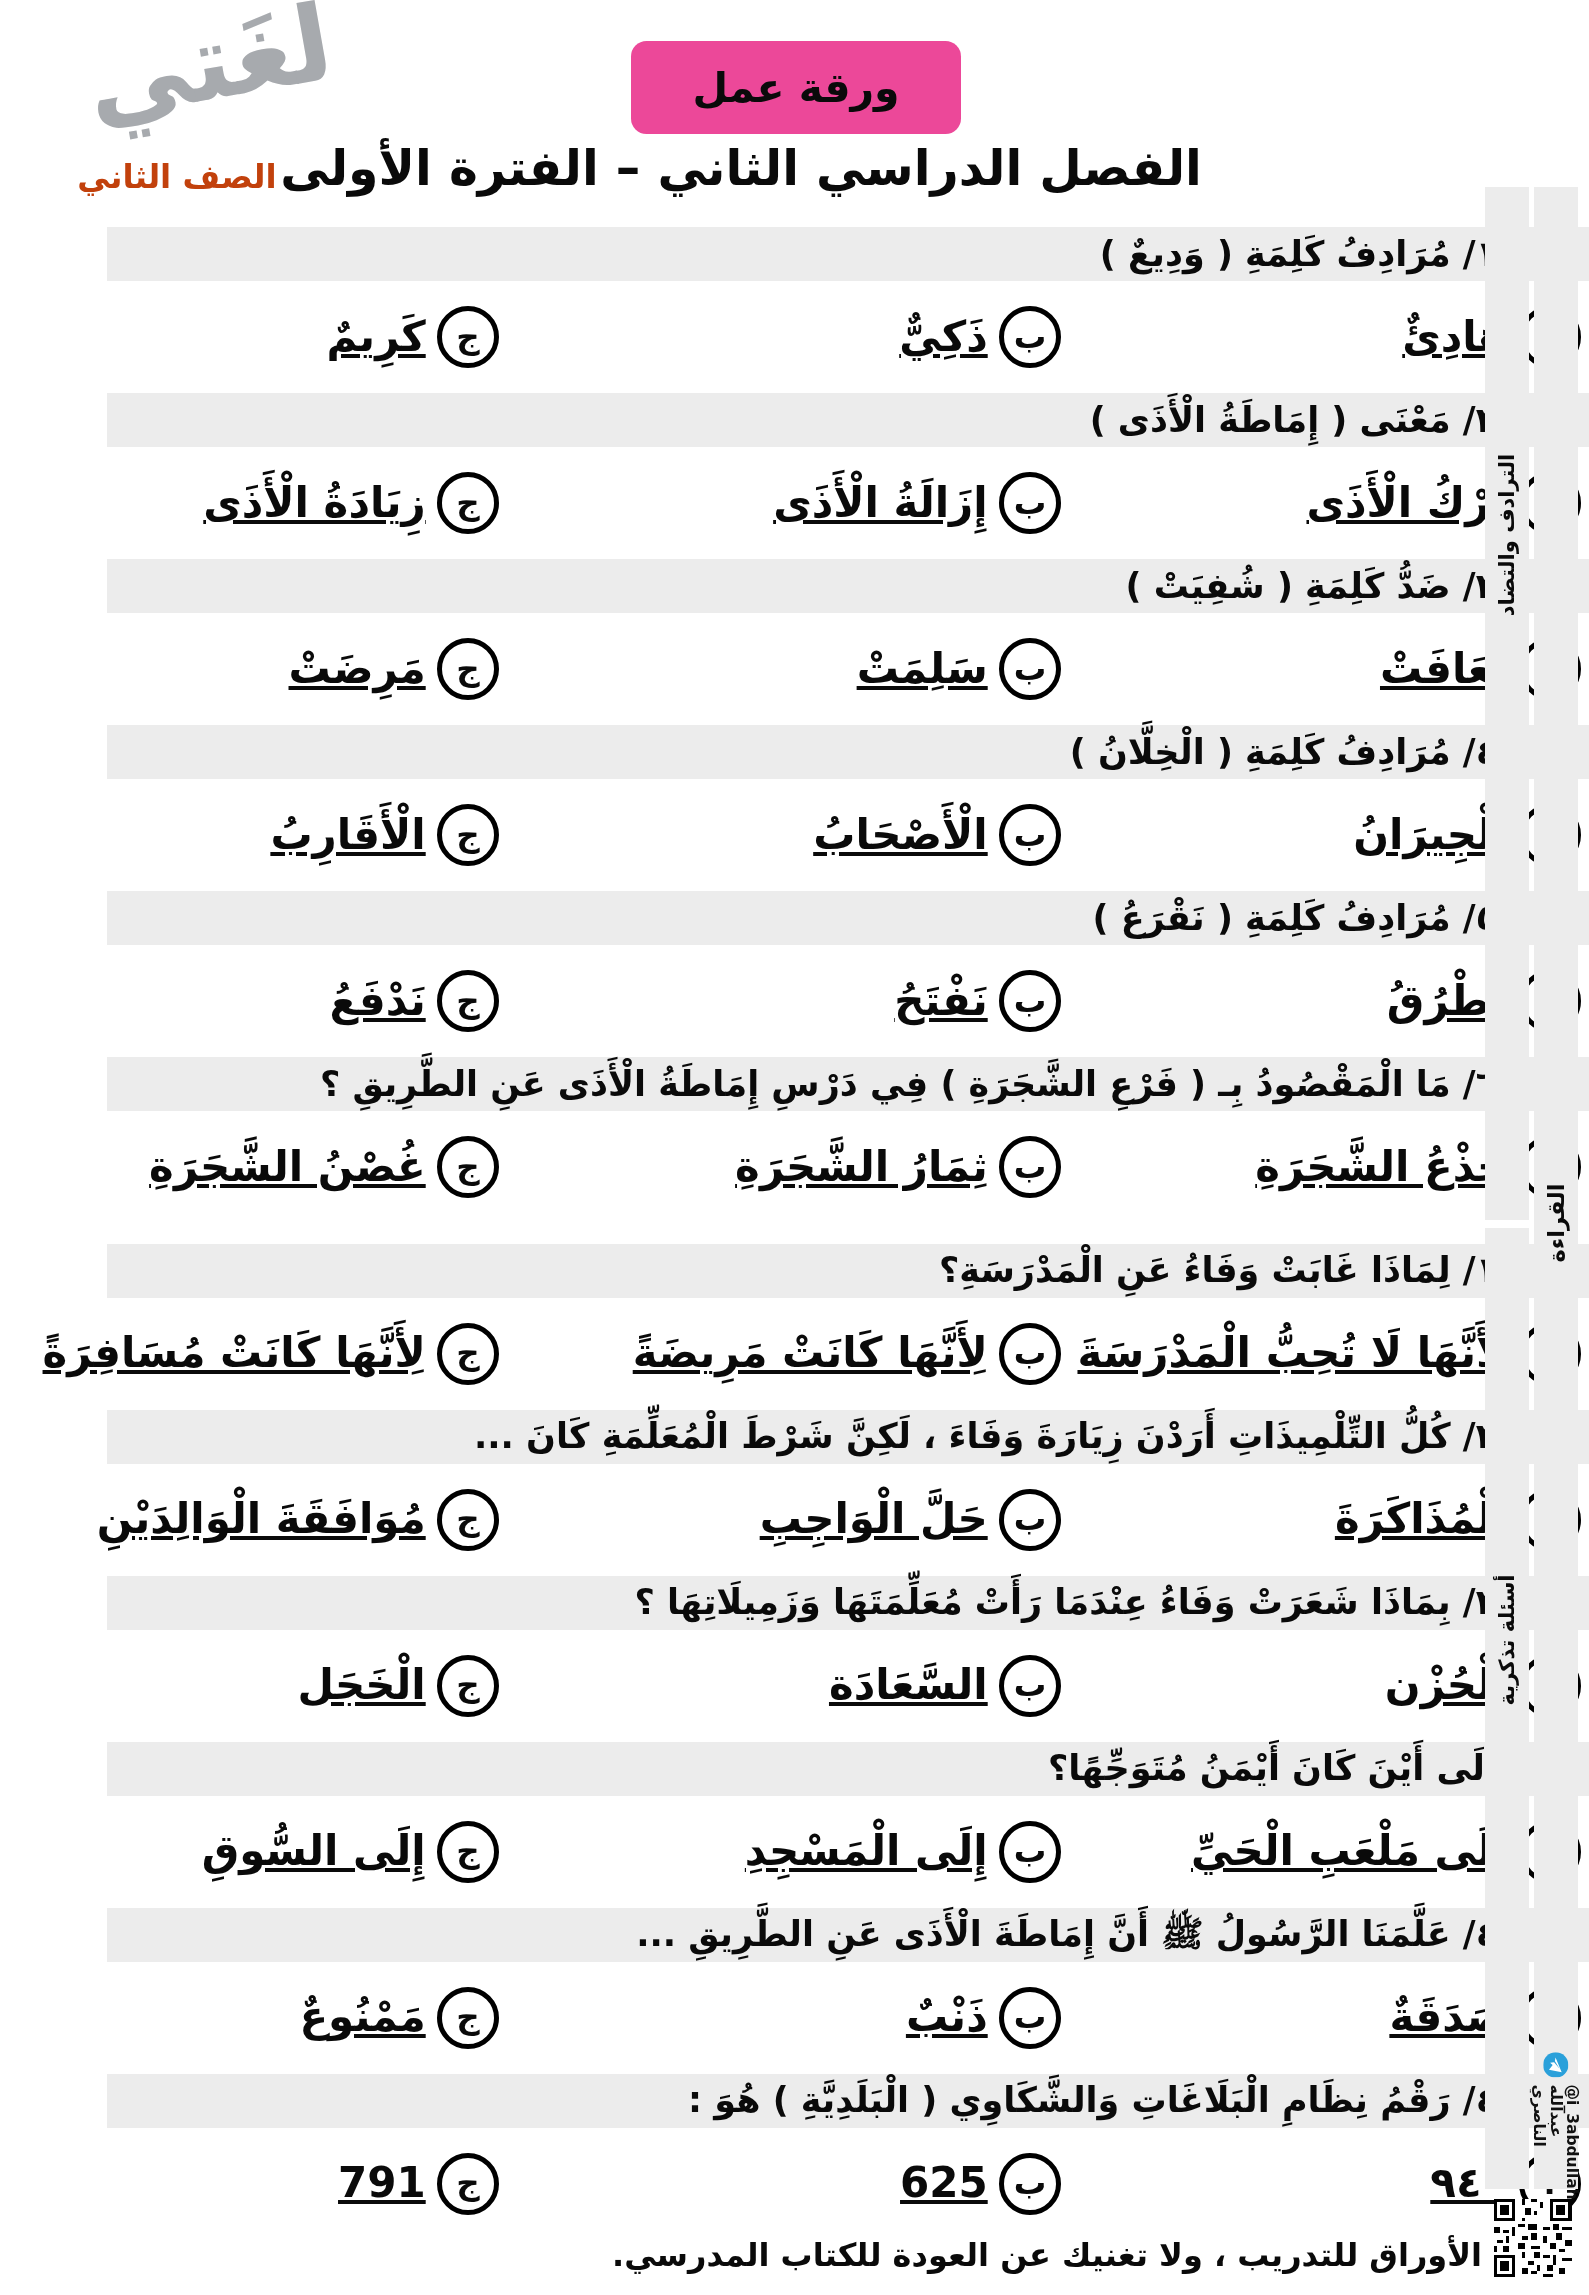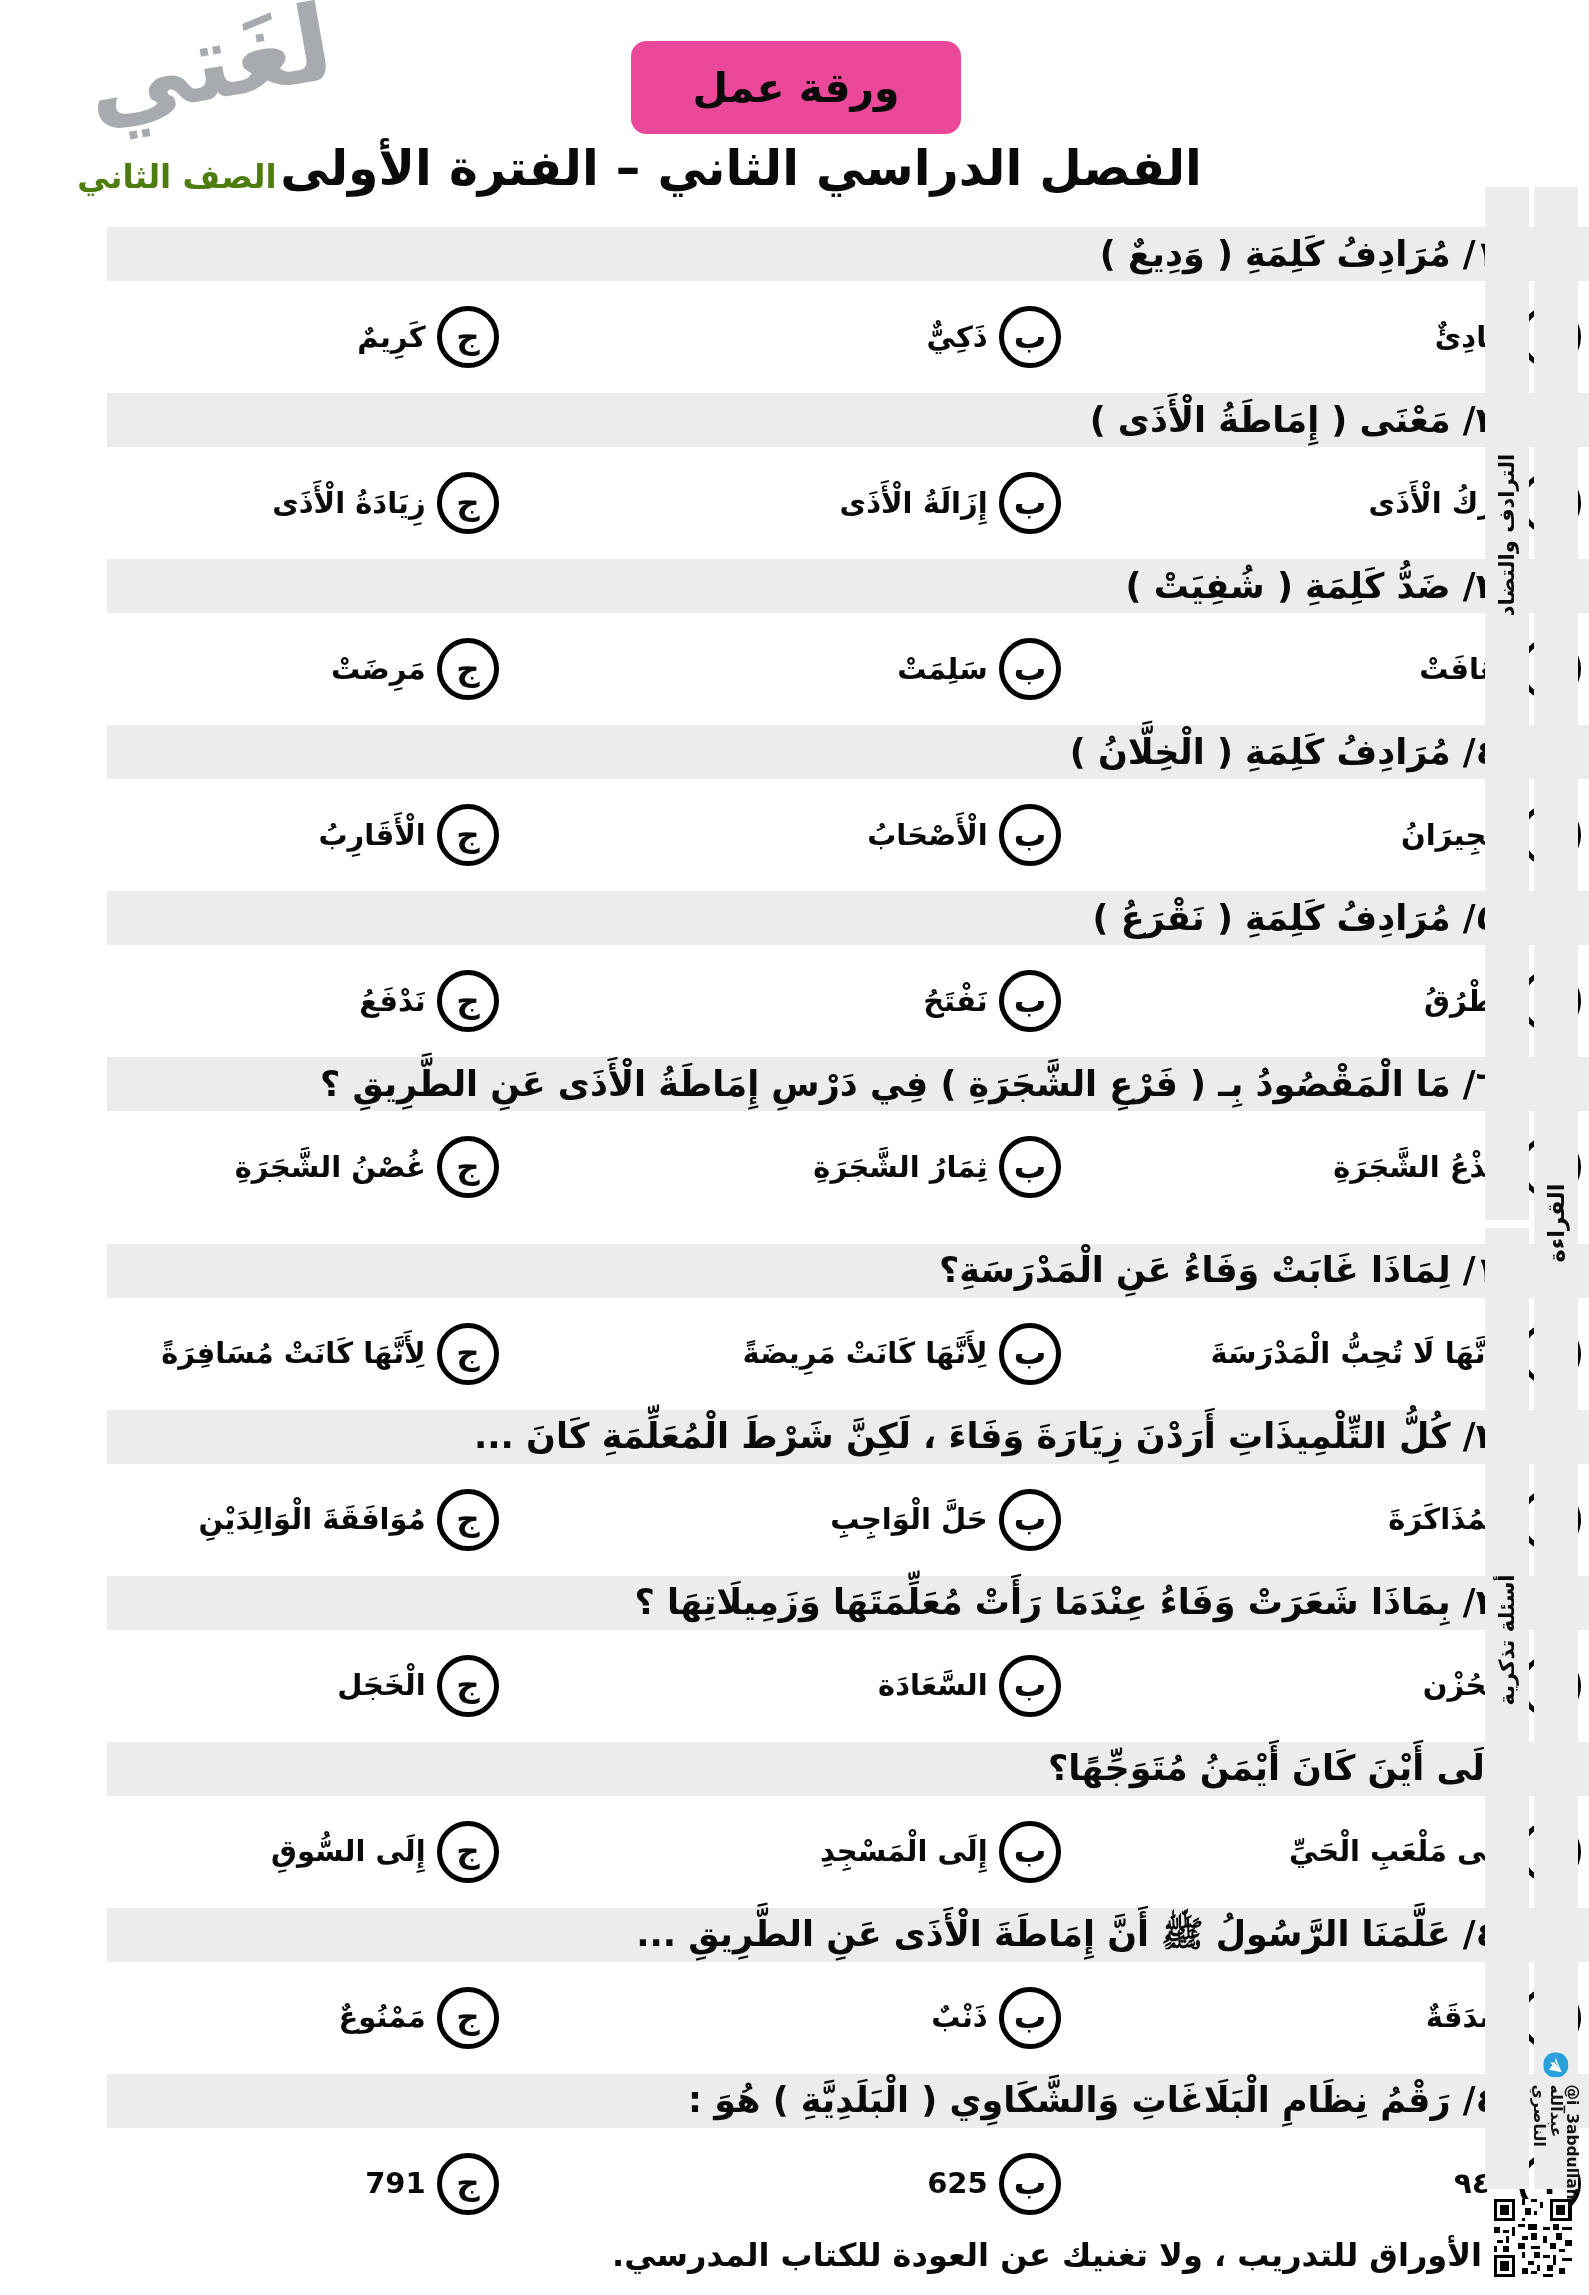--- a/index.html
+++ b/index.html
@@ -4,21 +4,21 @@
 <style>
   html,body{margin:0;padding:0;background:#ffffff;}
   body{font-family:"DejaVu Sans", sans-serif; color:#0a0a0a;}
   .page{position:relative;width:1589px;height:2295px;background:#ffffff;overflow:hidden;direction:rtl;}
 
   
   .logo-wrap{position:absolute;left:67px;top:5.7px;width:283px;text-align:center;}
   .logo-text{display:inline-block;font-size:105px;font-weight:bold;color:#a7aaae;
              transform:rotate(-10deg);line-height:1.1;}
   .grade{position:absolute;left:71px;top:158px;width:212px;text-align:center;
-         font-size:32.5px;font-weight:bold;color:#4d7c0f;}
+         font-size:32.5px;font-weight:bold;color:#c2410c;}
   .badge{position:absolute;left:631px;top:41px;width:330px;height:93px;background:#ec4899;
          border-radius:15.5px;display:flex;align-items:center;justify-content:center;}
   .badge span{font-size:41px;font-weight:bold;}
   .doc-title{position:absolute;left:0;top:140px;width:1482px;text-align:center;
              font-size:49px;font-weight:bold;}
 
   
   .content{position:absolute;top:0;right:0;width:1482px;}
   .block{height:166px;}
   .block.first{margin-top:227px;}
@@ -27,21 +27,21 @@
         padding-inline-start:92px;overflow:visible;}
   .prompt{font-size:35px;font-weight:bold;white-space:nowrap;line-height:1;}
   .opts{height:112px;display:grid;grid-template-columns:521px 544px 417px;align-items:center;}
   .opt{display:flex;align-items:center;gap:11.3px;}
   .opt.c1{padding-inline-start:8.5px;}
   .opt.c2{padding-inline-start:7px;}
   .opt.c3{padding-inline-start:25px;}
   .circle{width:62px;height:62px;border:5px solid #000;border-radius:50%;background:#fff;
           display:flex;align-items:center;justify-content:center;
           font-size:32.5px;font-weight:bold;line-height:1;flex:none;box-sizing:border-box;}
-  .olabel{font-size:29px;font-weight:bold;white-space:nowrap;line-height:1.25;}
+  .olabel{font-size:42px;font-weight:bold;white-space:nowrap;line-height:1.25;text-decoration:underline;}
 
   
   .strip{position:absolute;width:44px;background:#ececec;}
   .strip-inner-1{left:1485px;top:187px;height:1033px;}
   .strip-inner-2{left:1485px;top:1228px;height:961px;}
   .strip-outer{left:1534px;top:187px;height:2002px;}
   .vlabel{position:absolute;white-space:nowrap;font-weight:bold;
           transform:translate(-50%,-50%) rotate(-90deg);}
   .vlabel.tab1{left:1507px;top:535px;font-size:21px;}
   .vlabel.tab2{left:1556px;top:1223px;font-size:22.6px;}

